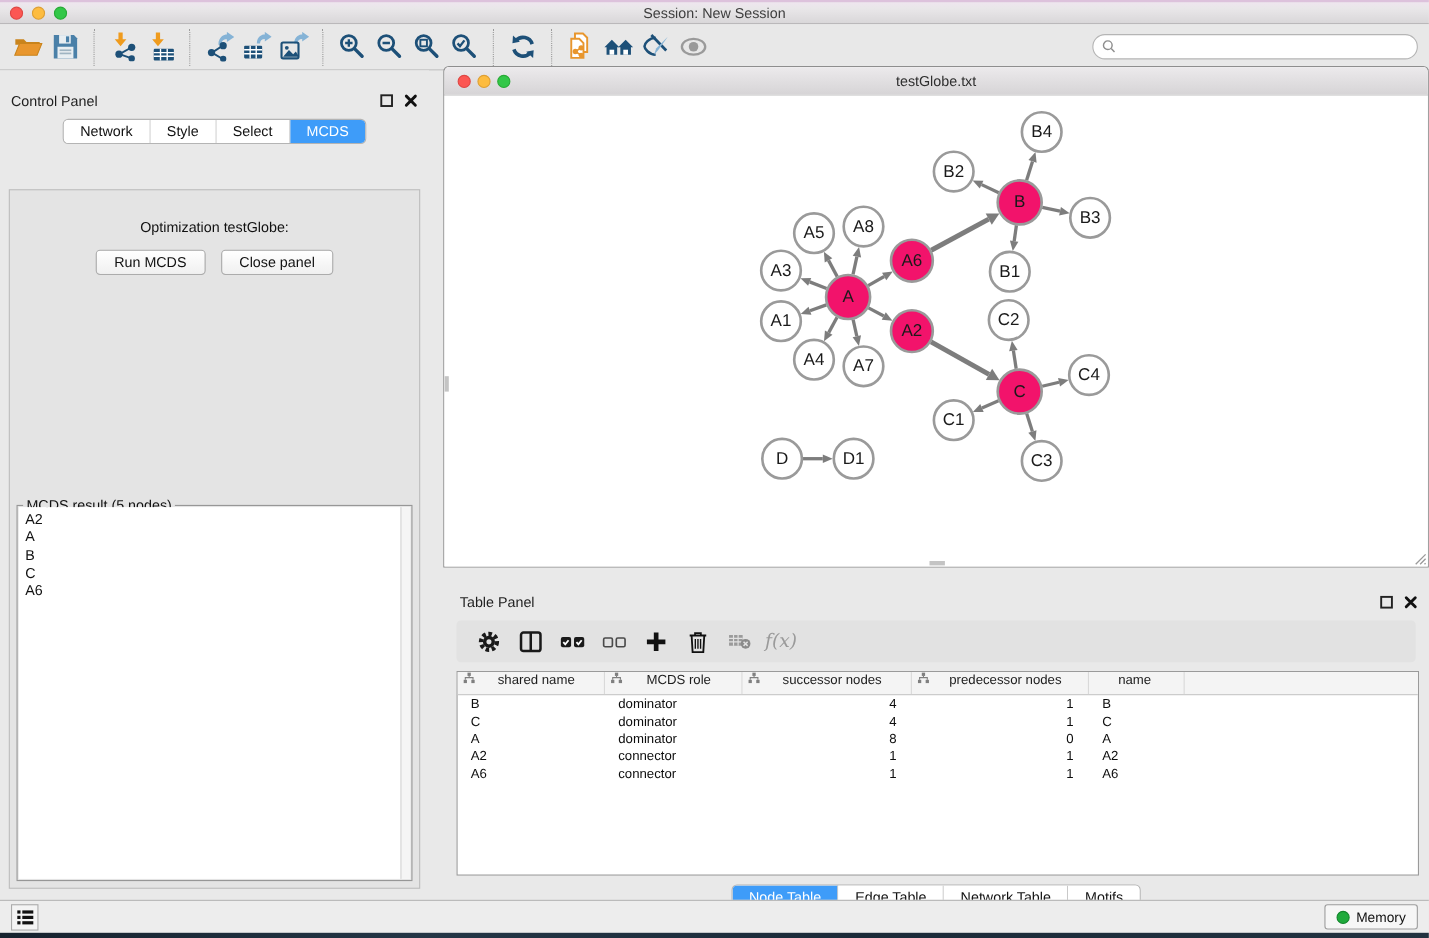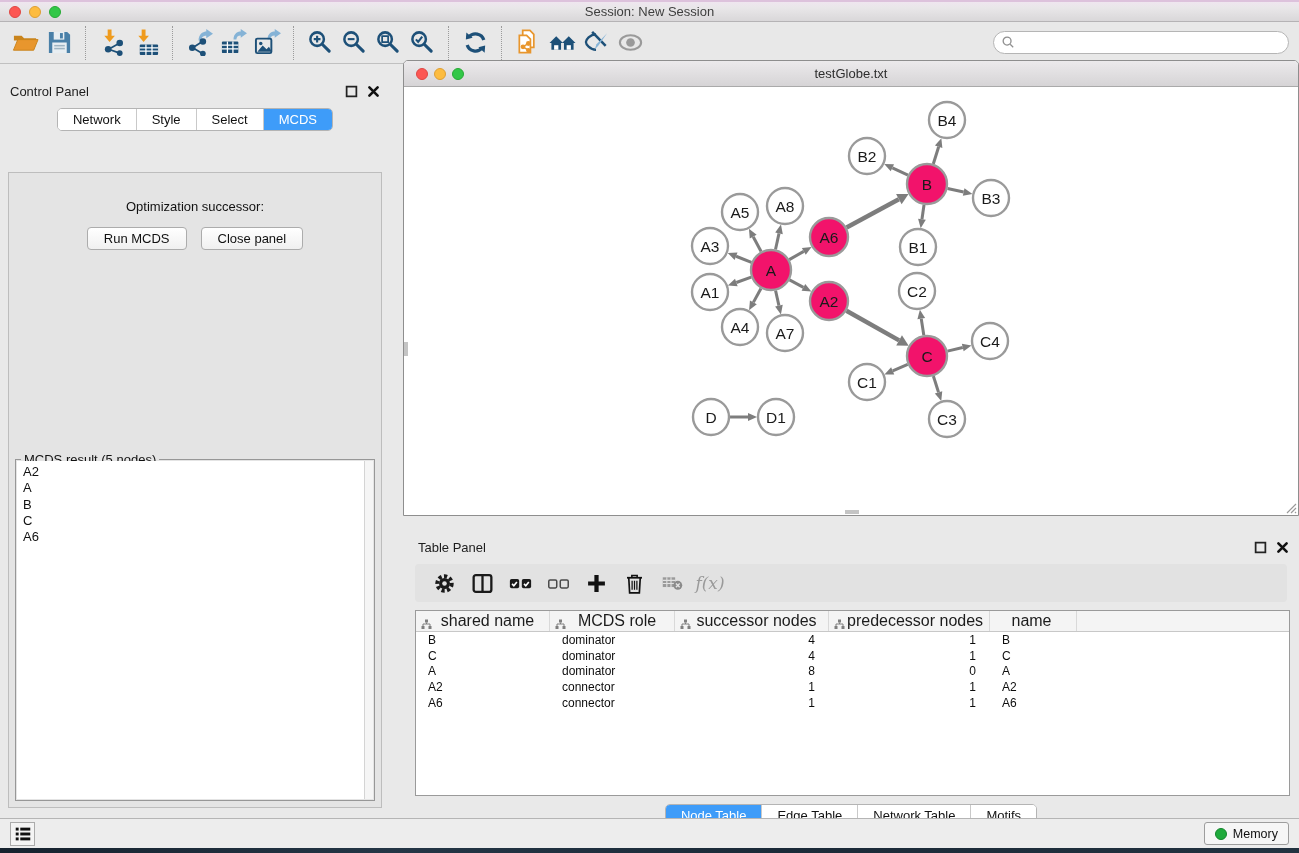--- a/index.html
+++ b/index.html
@@ -81,21 +81,21 @@
 
   
   #table-panel { position:absolute; left:403px; top:520px; width:896px; height:298px; background:#e9e9e9; }
   #tp-toolbar { margin:6px 12px 0 12px; height:38px; background:#e2e2e2; border-radius:4px;
     display:flex; align-items:center; padding-left:10px; }
   .ttbtn { width:38px; height:32px; display:flex; align-items:center; justify-content:center; }
   .ttbtn svg { width:23px; height:23px; }
   .fxtext { font-family:"DejaVu Serif", serif; font-style:italic; font-size:17px; color:#9a9a9a; }
   #grid { margin:8px 9px 0 12px; background:#fff; border:1px solid #9a9a9a; height:186px; overflow:hidden; }
   #grid-header { display:flex; height:21px; background:#f4f4f4; border-bottom:1px solid #c8c8c8; }
-  .gh-cell { display:flex; align-items:center; border-right:1px solid #d9d9d9; font-size:16px; color:#1c1c1c; padding-left:5px; }
+  .gh-cell { display:flex; align-items:flex-start; border-right:1px solid #d9d9d9; font-size:12px; color:#1c1c1c; padding-left:5px; }
   .gh-cell .hicon { width:11px; height:11px; margin-right:2px; flex:none; }
   .gh-cell .hlab { flex:1; text-align:center; padding-right:8px; white-space:nowrap; }
   .gh-fill { flex:1; }
   .grow { display:flex; height:15.8px; align-items:center; }
   .g-cell { font-size:12px; color:#0d0d0d; white-space:nowrap; }
   .g-cell.left { padding-left:12px; text-align:left; }
   .g-cell.right { text-align:right; padding-right:14px; }
   #tp-tabs { display:flex; justify-content:center; margin-top:8px; }
 
   
@@ -299,21 +299,21 @@
     </div>
     <div id="cp-tabs">
         <div class="segctl">
           <span class="seg">Network</span>
           <span class="seg">Style</span>
           <span class="seg">Select</span>
           <span class="seg active">MCDS</span>
         </div>
       </div>
     <div id="cp-inner">
-      <div id="opt-label">Optimization successor:</div>
+      <div id="opt-label">Optimization testGlobe:</div>
       <div class="btnrow">
         <button class="mbtn">Run MCDS</button>
         <button class="mbtn">Close panel</button>
       </div>
       <div id="result-group">
         <span id="result-title">MCDS result (5 nodes)</span>
         <div id="result-list">
           <div class="items">
               <div class="result-item">A2</div>
               <div class="result-item">A</div>

